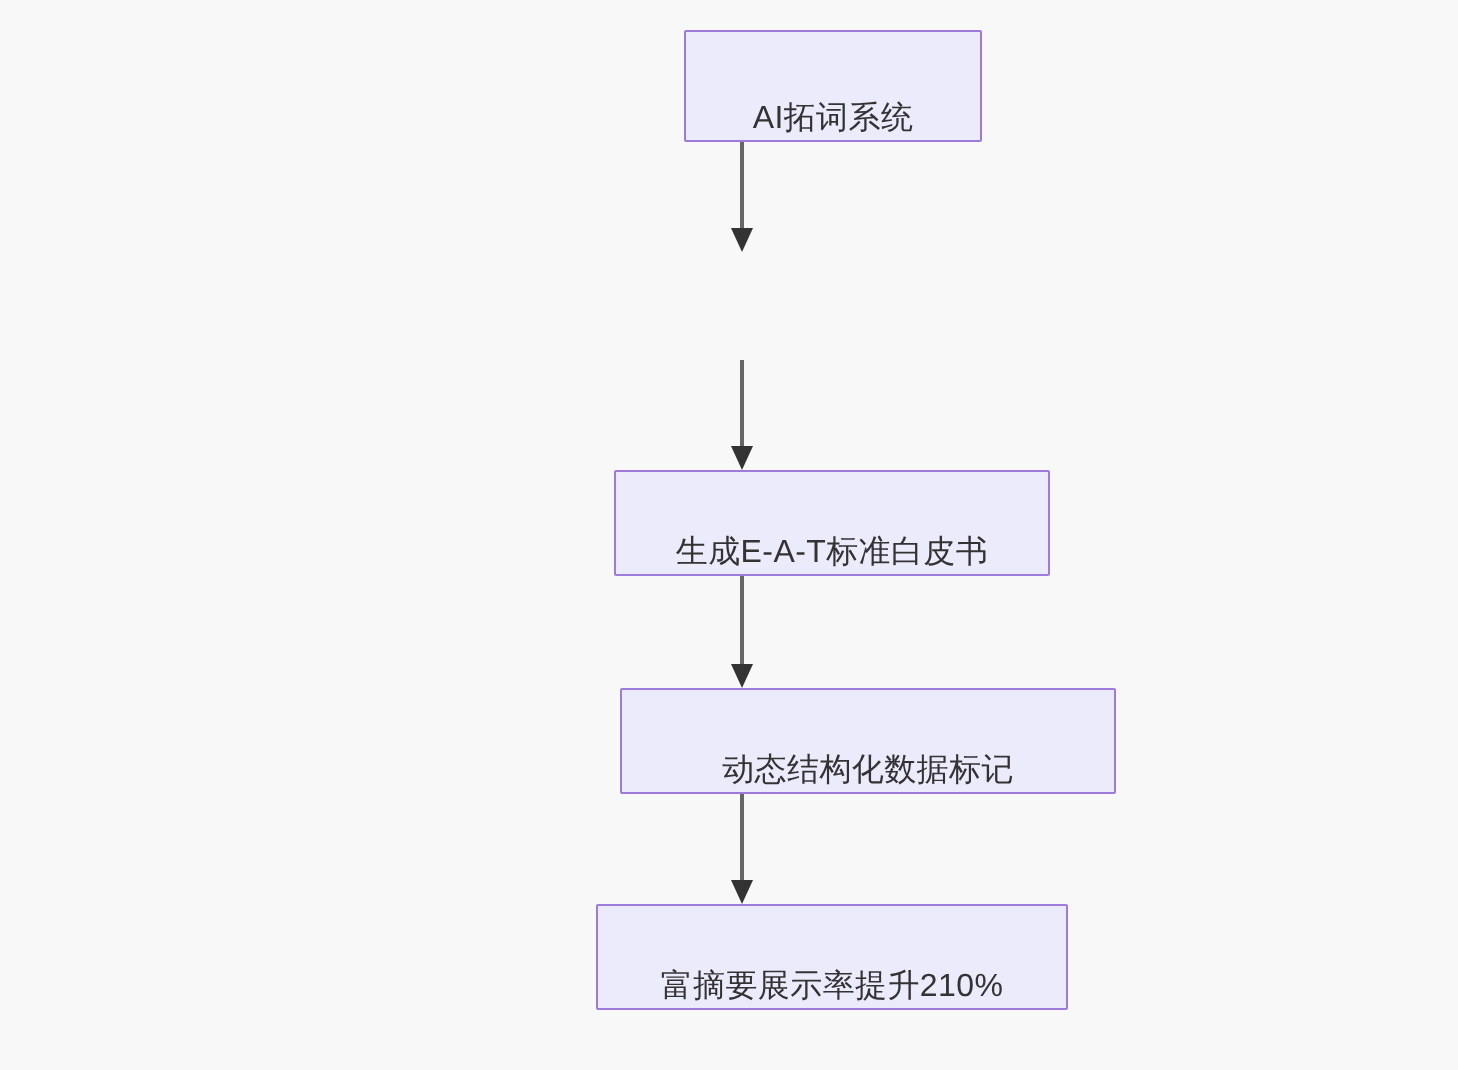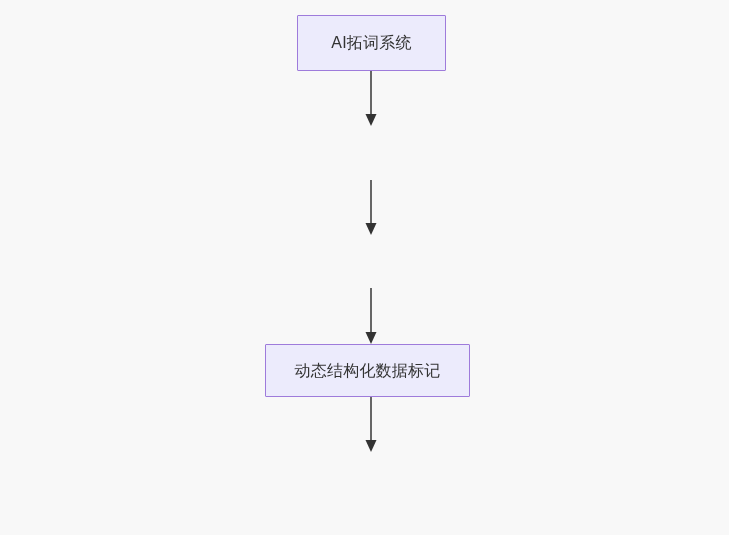--- a/index.html
+++ b/index.html
@@ -27,22 +27,23 @@
     height: 535px;
     pointer-events: none;
   }
   .node {
     position: absolute;
     box-sizing: border-box;
     background: #ecebfc;
     border: 1px solid #9e7bdb;
     border-radius: 1px;
     display: flex;
-    align-items: center;
+    align-items: flex-end;
     justify-content: center;
+    margin-left: 45px;
   }
   .node-label {
     color: #333333;
     font-size: 16px;
     line-height: 1.25;
     letter-spacing: 0.2px;
     white-space: nowrap;
     text-align: center;
   }
 </style>
@@ -68,19 +69,25 @@
       <line x1="371" y1="397" x2="371" y2="444" stroke="#666666" stroke-width="2"></line>
       <polygon points="371,452 365.5,440 376.5,440" fill="#333333"></polygon>
     </g>
   </svg>
 
   <div class="node" style="left:297px; top:15px; width:149px; height:56px;">
     <span class="node-label">AI拓词系统</span>
   </div>
 
 
+  <div class="node" style="left:262px; top:235px; width:218px; height:53px;">
+    <span class="node-label">生成E-A-T标准白皮书</span>
+  </div>
 
-  <div class="node" style="left:265px; top:344px; width:205px; height:53px;">
+  <div class="node" style="left:265px; top:344px; width:248px; height:53px;">
     <span class="node-label">动态结构化数据标记</span>
   </div>
 
+  <div class="node" style="left:253px; top:452px; width:236px; height:53px;">
+    <span class="node-label">富摘要展示率提升210%</span>
+  </div>
 
 </div>
 
 </body></html>

